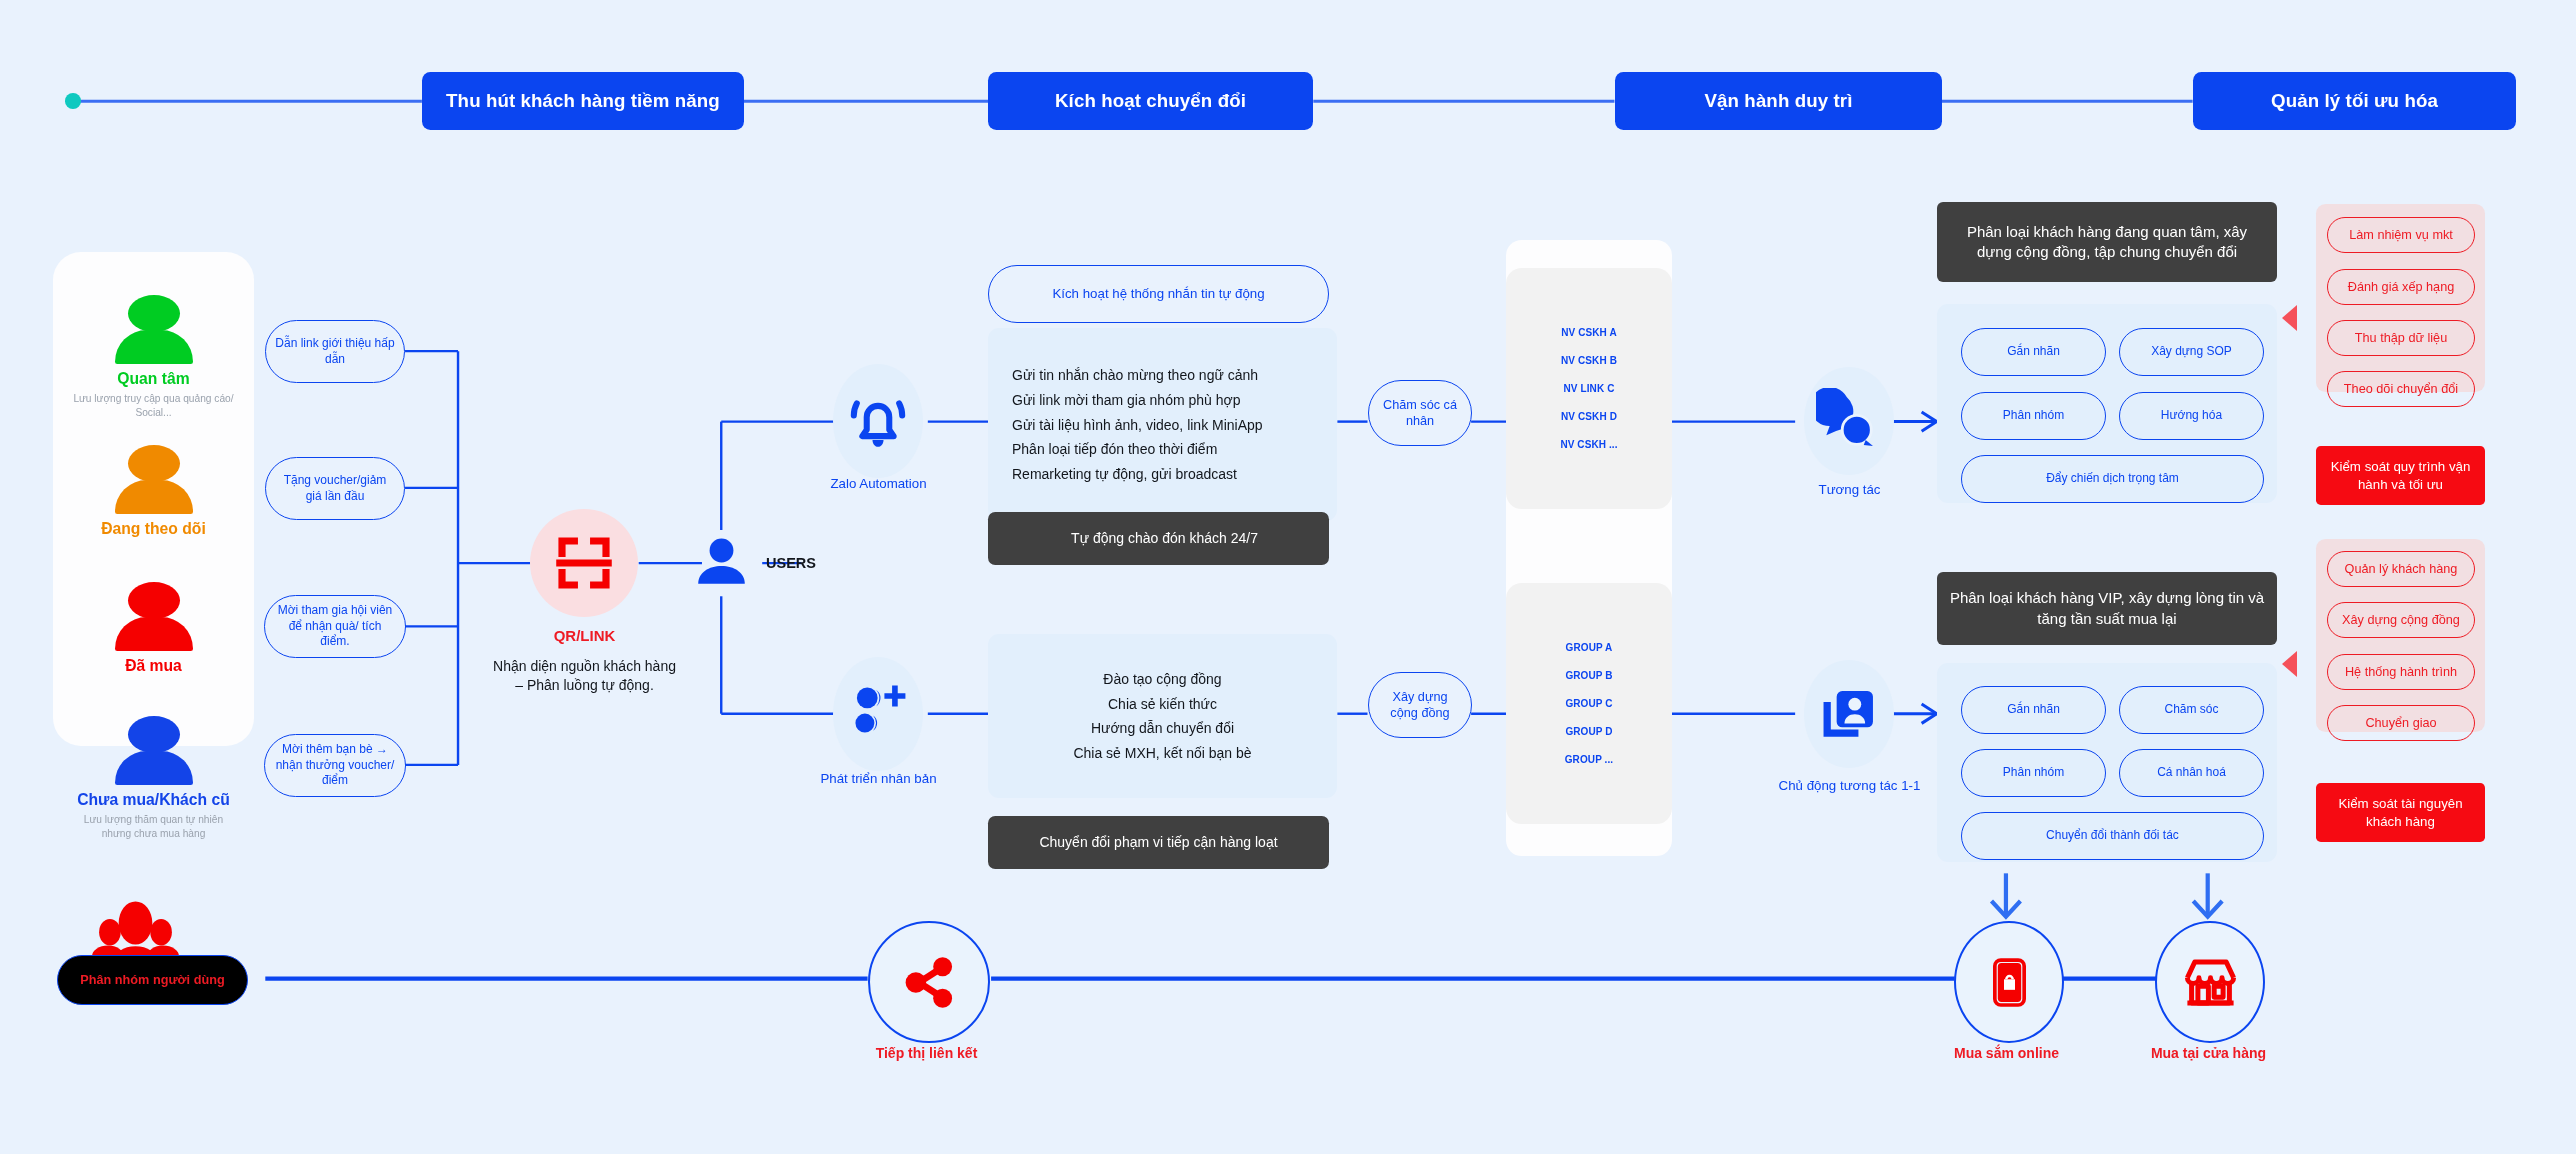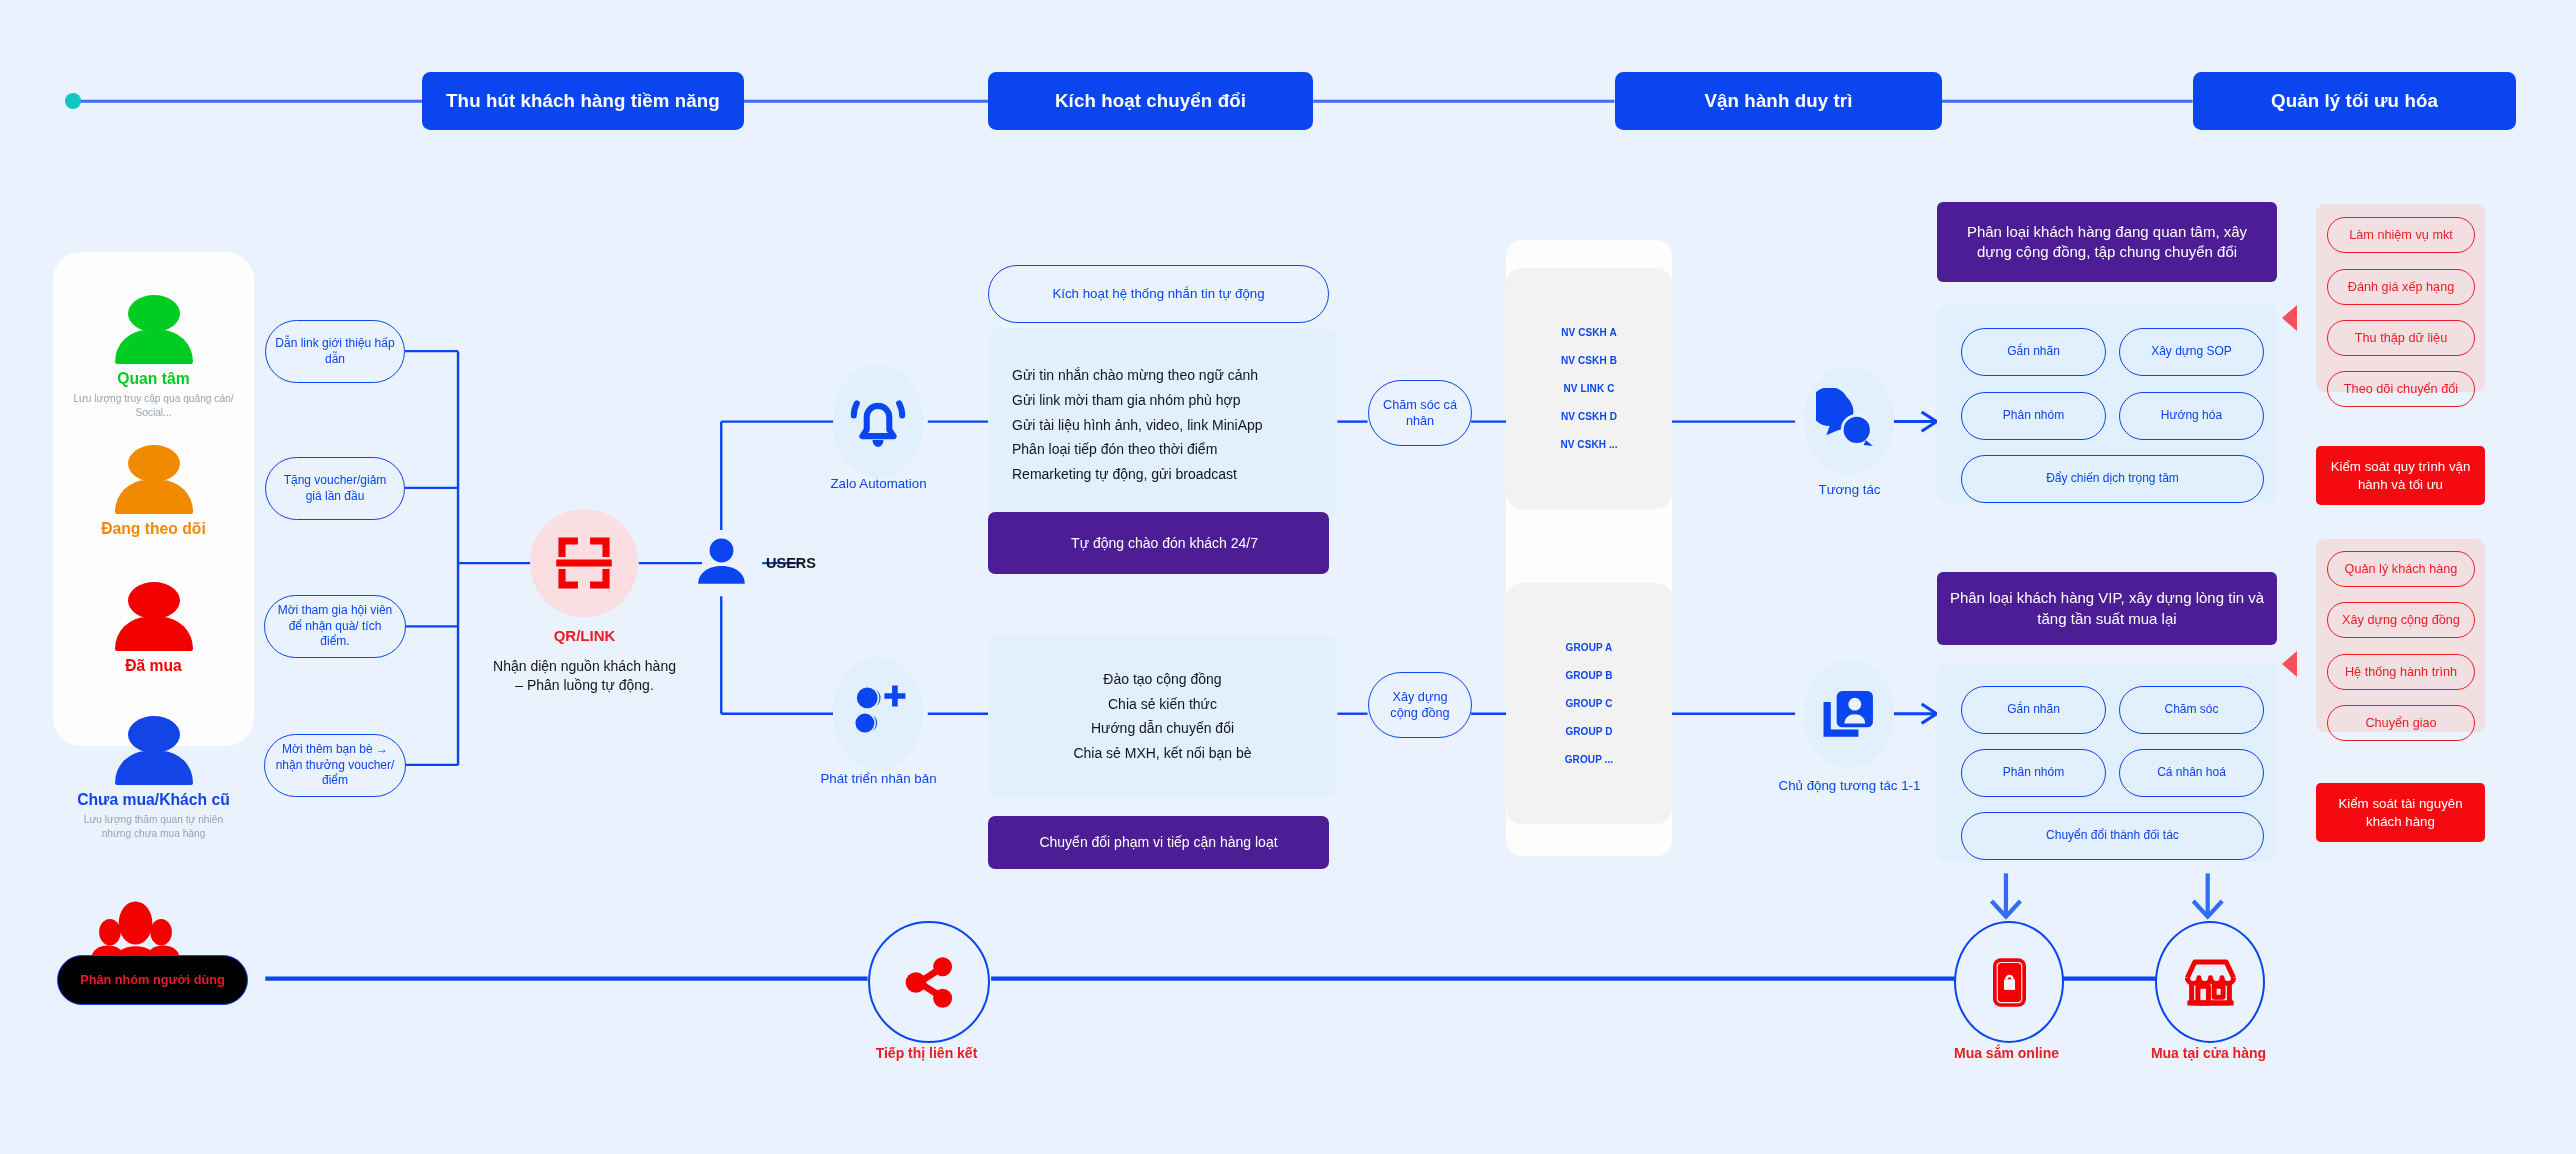--- a/index.html
+++ b/index.html
@@ -38,21 +38,21 @@
   .pill{
     position:absolute;border:1.4px solid #0b45f0;border-radius:120px;color:#0b45f0;
     display:flex;align-items:center;justify-content:center;text-align:center;
     font-size:12px;line-height:1.3;padding:0 8.4px;box-sizing:border-box;
     background:transparent;
   }
   .pill.sm{font-size:12.7px;}
 
   
   .tag-blue{
-    position:absolute;background:#4c1d95;color:#fff;border-radius:7.2px;
+    position:absolute;background:#404040;color:#fff;border-radius:7.2px;
     display:flex;align-items:center;justify-content:center;text-align:center;
     font-size:14px;line-height:1.35;padding:0 11px;box-sizing:border-box;font-weight:400;
   }
   .tag-blue.big{font-size:15px;border-radius:6px;}
 
   
   .listpanel{
     position:absolute;background:#e2effc;border-radius:11px;
     display:flex;flex-direction:column;justify-content:center;
     box-sizing:border-box;
@@ -254,21 +254,21 @@
   <div class="nodelabel" style="left:782px;top:476px;">Zalo Automation</div>
 
   <div class="listpanel" style="left:988px;top:328px;width:349px;height:193px;">
     <div class="row">Gửi tin nhắn chào mừng theo ngữ cảnh</div>
     <div class="row">Gửi link mời tham gia nhóm phù hợp</div>
     <div class="row">Gửi tài liệu hình ảnh, video, link MiniApp</div>
     <div class="row">Phân loại tiếp đón theo thời điểm</div>
     <div class="row">Remarketing tự động, gửi broadcast</div>
   </div>
 
-  <div class="tag-blue" style="left:988px;top:512px;width:341px;height:62px;padding-left:23px;">Tự động chào đón khách 24/7</div>
+  <div class="tag-blue" style="left:988px;top:512px;width:341px;height:53px;padding-left:23px;">Tự động chào đón khách 24/7</div>
 
   <div class="nodeicon" style="left:824px;top:657px;width:108px;height:114px;">
     <div class="halo" style="width:90px;height:114px;background:#e2effc;"></div>
     <svg width="71" height="71" viewBox="0 0 24 24" style="position:relative;">
       <circle cx="8.2" cy="6.4" r="3.5" fill="#0b45f0"></circle>
       <path d="M11.2 3.6a3.5 3.5 0 0 1 0 5.7 4.3 4.3 0 0 0 0-5.7z" fill="#0b45f0"></path>
       <circle cx="7.4" cy="14.9" r="3.2" fill="#0b45f0"></circle>
       <path d="M10.2 12.3a3.2 3.2 0 0 1 0 5.2 4 4 0 0 0 0-5.2z" fill="#0b45f0"></path>
       <path d="M16.6 2.2h1.9v2.6h2.6v1.9h-2.6v2.6h-1.9V6.7H14V4.8h2.6z" fill="#0b45f0"></path>
     </svg>

